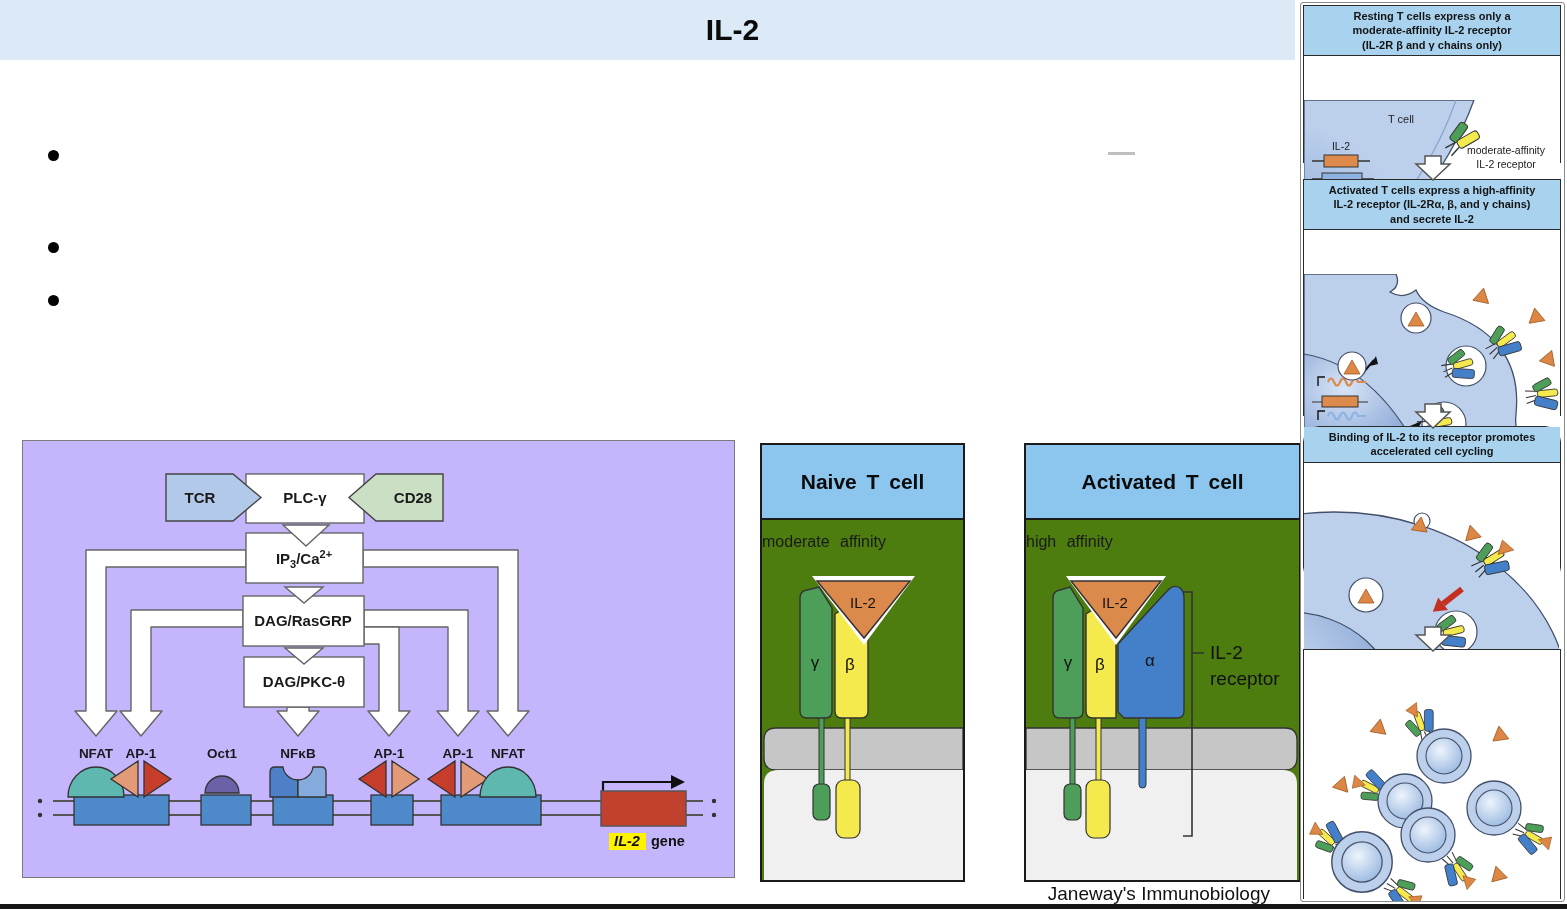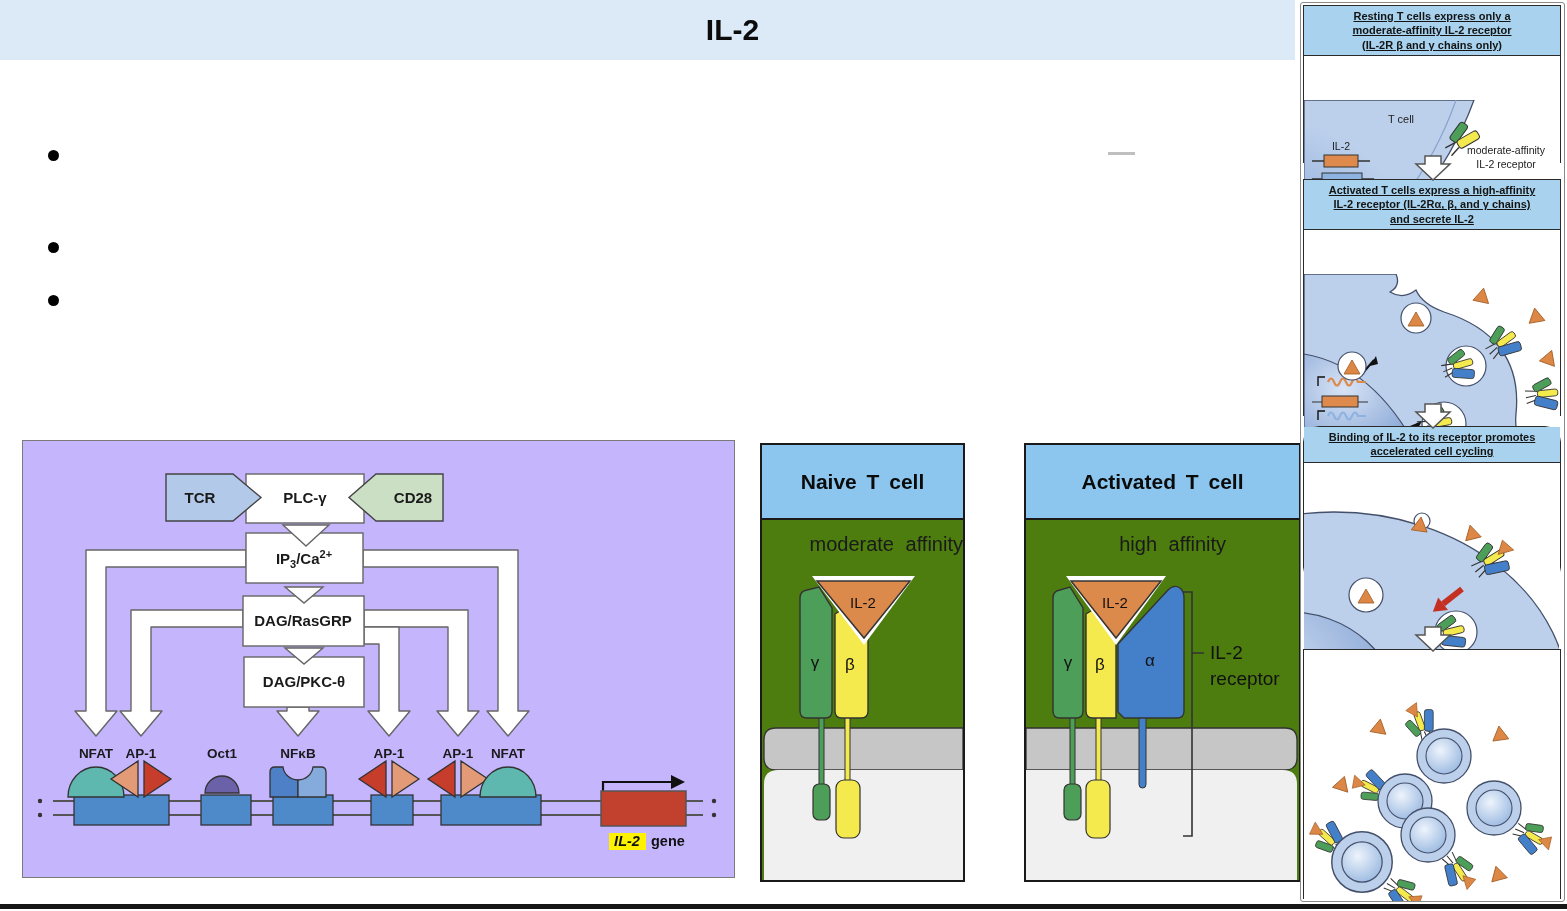--- a/index.html
+++ b/index.html
@@ -16,29 +16,29 @@
   .bullet-text{display:inline-block;margin-left:14px;font-size:18px;}
   #dash-mark{left:1108px;top:152px;width:27px;height:3px;background:#bfbfbf;}
   
   #sigbox{left:22px;top:440px;width:711px;height:436px;background:#c4b5fd;border:1.5px solid #7a7a7a;}
   
   .cellpanel{border:2px solid #1a1a1a;background:#4d7c0f;box-sizing:border-box;}
   #naive-panel{left:760px;top:443px;width:205px;height:439px;}
   #activated-panel{left:988px;top:443px;width:277px;height:439px;margin-left:36px;}
   .cellpanel .hdr{height:73px;background:#8cc6ee;border-bottom:2px solid #1a1a1a;
       display:flex;align-items:center;justify-content:center;font-size:21px;font-weight:bold;color:#0b0b0b;word-spacing:4px;}
-  .affinity{position:absolute;width:100%;text-align:right;top:88px;font-size:20px;color:#1a1a1a;word-spacing:6px;}
+  .affinity{position:absolute;width:100%;text-align:left;top:88px;font-size:16px;color:#1a1a1a;word-spacing:6px;}
   
   #caption{left:900px;top:883px;width:370px;text-align:right;font-size:19px;color:#111;}
   #bottom-rule{left:0;top:904px;width:1567px;height:5px;background:#161616;}
   
   #sidebar{left:1300px;top:2px;width:265px;height:900px;border:1.5px solid #8a8a8a;border-radius:3px;background:#fff;box-sizing:border-box;}
   .sbpanel{position:absolute;left:2px;width:258px;border:1.5px solid #2a2a2a;background:#fff;box-sizing:border-box;}
   .sbhdr{background:#a8d2ee;border-bottom:1.5px solid #2a2a2a;text-align:center;
-         font-size:11px;font-weight:bold;line-height:1.3;padding:3px 2px;color:#141414;text-decoration:underline;}
+         font-size:11px;font-weight:bold;line-height:1.3;padding:3px 2px;color:#141414;}
   .sbbody{position:relative;background:#fff;overflow:hidden;margin-top:44px;}
   .sb-arrow{z-index:6;}
   svg text{font-family:"Liberation Sans","DejaVu Sans",sans-serif;}
 </style>
 </head>
 <body>
 
 <svg width="0" height="0" style="position:absolute">
   <defs>
     <radialGradient id="g1" cx="30%" cy="70%" r="75%">
@@ -240,20 +240,21 @@
       <text x="89" y="92" font-size="15" text-anchor="middle" fill="#111">IL-2</text>
       <text x="42" y="152" font-size="17" text-anchor="middle" fill="#111">γ</text>
       <text x="74" y="154" font-size="17" text-anchor="middle" fill="#111">β</text>
       <text x="124" y="150" font-size="17" text-anchor="middle" fill="#111">α</text>
       <path d="M157,76 H166 V320 H157 M166,137 H178" fill="none" stroke="#333" stroke-width="1.6"></path>
       <text x="184" y="143" font-size="19" fill="#111">IL-2</text>
       <text x="184" y="169" font-size="19" fill="#111">receptor</text>
     </svg>
   </div>
 
+  <div class="abs" id="caption">Janeway's Immunobiology</div>
   <div class="abs" id="bottom-rule"></div>
 
   <div class="abs" id="sidebar">
 
     <div class="sbpanel" style="top:2px;height:158px;">
       <div class="sbhdr">
         <div>Resting T cells express only a</div>
         <div>moderate-affinity IL-2 receptor</div>
         <div>(IL-2R β and γ chains only)</div>
       </div>

